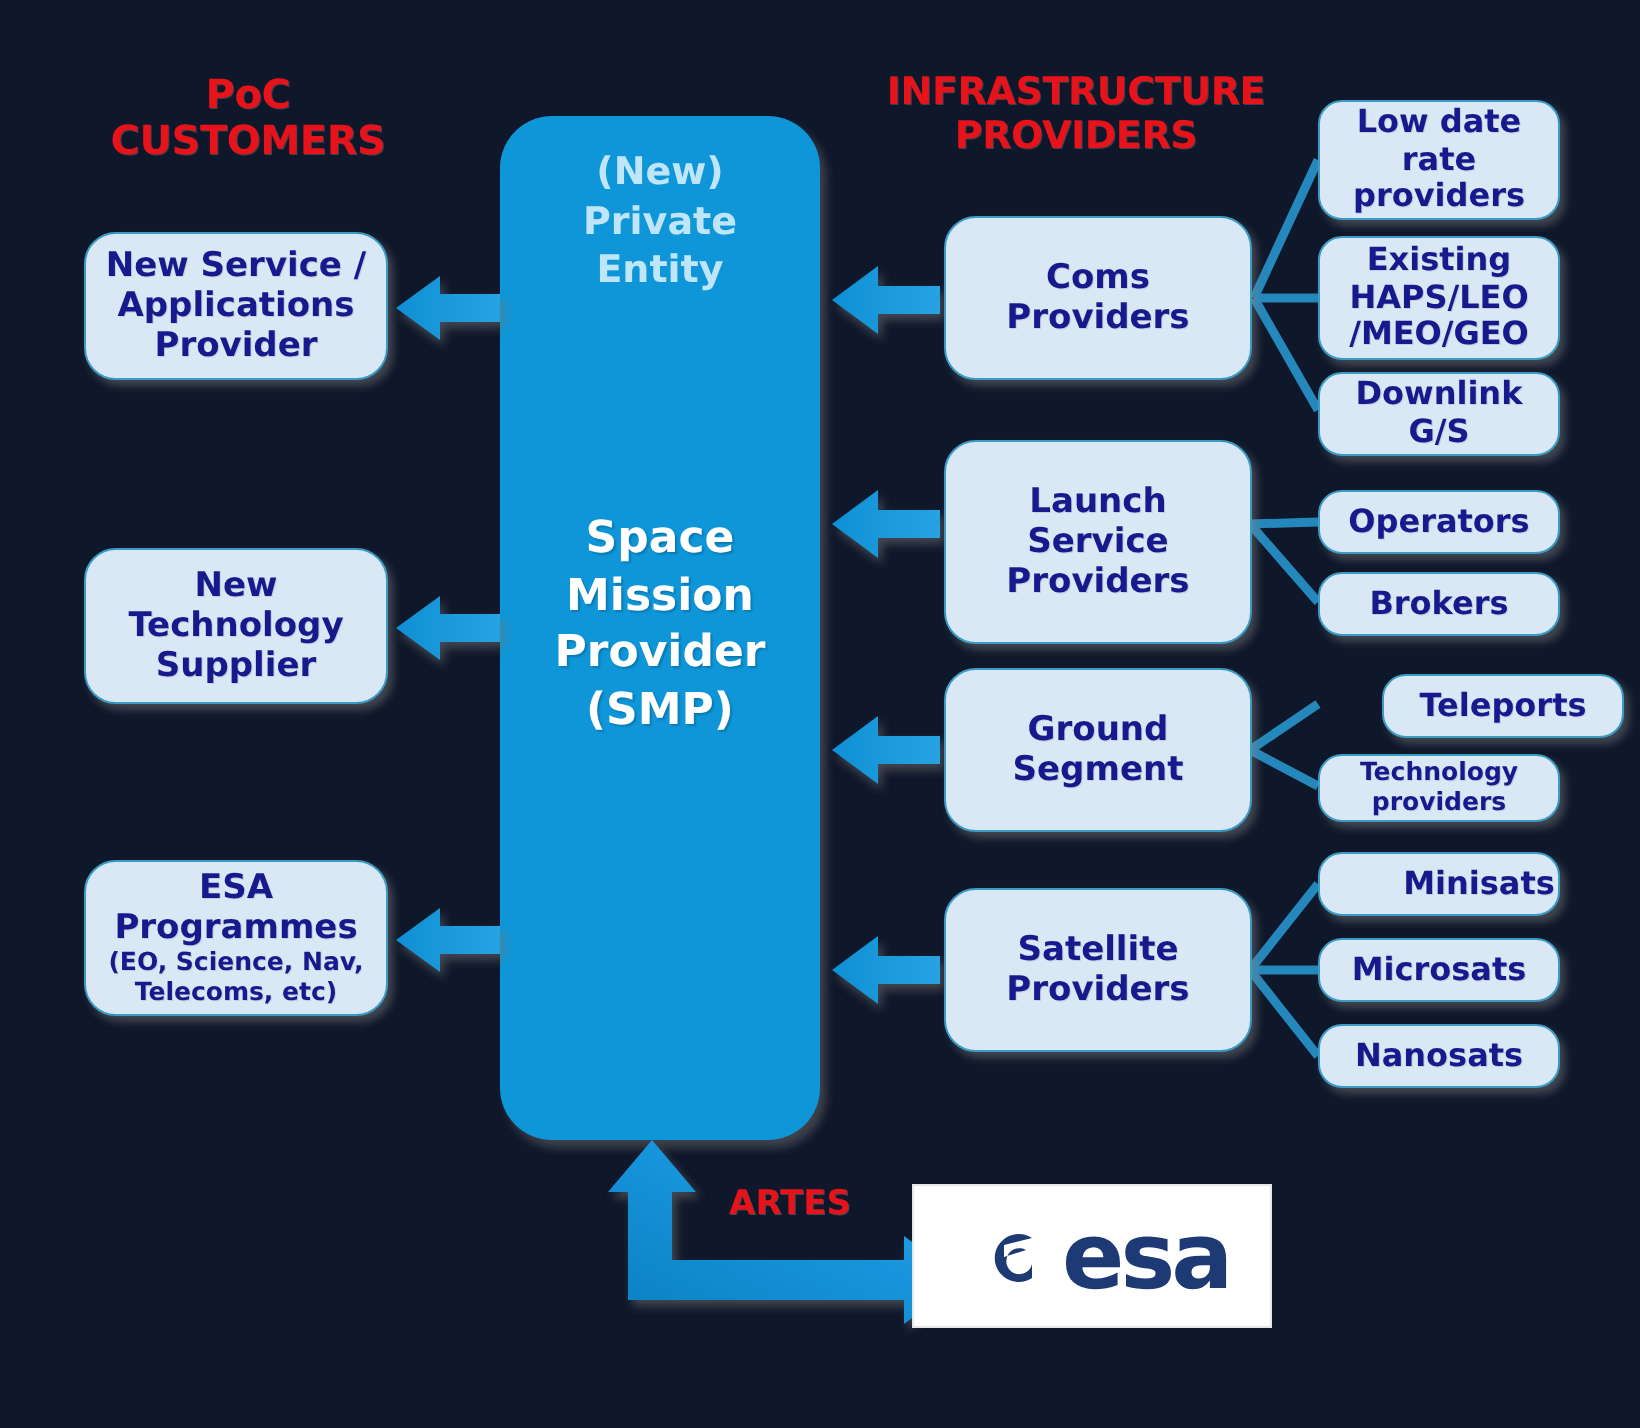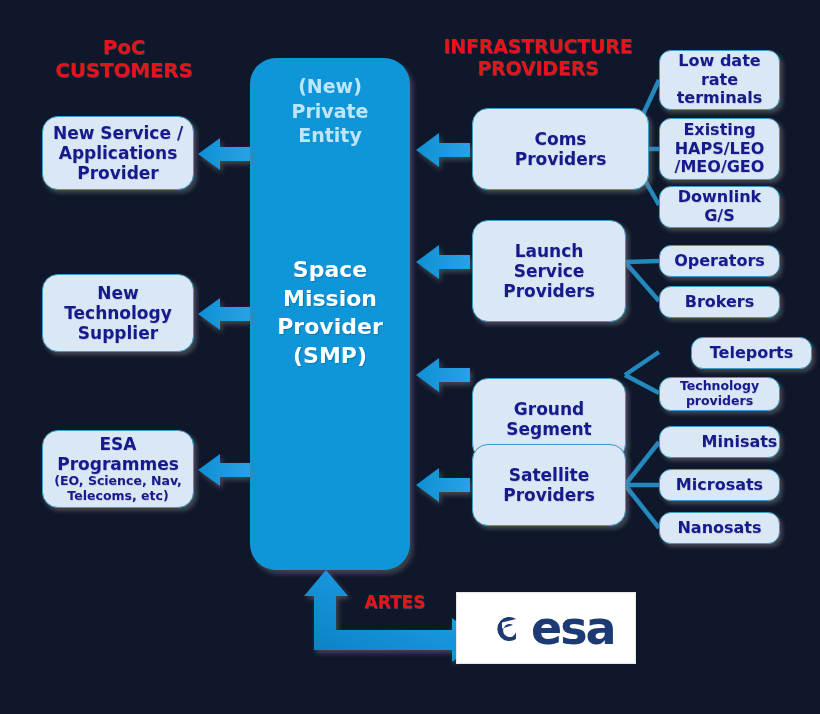--- a/index.html
+++ b/index.html
@@ -237,42 +237,42 @@
   </svg>
 
   <svg class="arrow-left" style="left:414px; top:354px;" width="58" height="42" viewBox="0 0 58 42">
     <path d="M 2 21 L 25 4 L 25 14 L 56 14 L 56 28 L 25 28 L 25 38 Z" fill="url(#agR1)"></path>
   </svg>
 
   <svg class="arrow-left" style="left:414px; top:464px;" width="58" height="42" viewBox="0 0 58 42">
     <path d="M 2 21 L 25 4 L 25 14 L 56 14 L 56 28 L 25 28 L 25 38 Z" fill="url(#agR1)"></path>
   </svg>
 
-  <div class="lbox big" style="left:472px; top:108px; width:177px; height:82px;">
+  <div class="lbox big" style="left:472px; top:108px; width:154px; height:82px;">
     <span class="btext t17">Coms
 Providers</span>
   </div>
   <div class="lbox big" style="left:472px; top:220px; width:154px; height:102px;">
     <span class="btext t17">Launch
 Service
 Providers</span>
   </div>
-  <div class="lbox big" style="left:472px; top:334px; width:154px; height:82px;margin-top:44px;">
+  <div class="lbox big" style="left:472px; top:334px; width:154px; height:82px;">
     <span class="btext t17">Ground
 Segment</span>
   </div>
   <div class="lbox big" style="left:472px; top:444px; width:154px; height:82px;">
     <span class="btext t17">Satellite
 Providers</span>
   </div>
 
   <div class="lbox" style="left:659px; top:50px; width:121px; height:60px;">
     <span class="btext t16">Low date
 rate
-terminals</span>
+providers</span>
   </div>
   <div class="lbox" style="left:659px; top:118px; width:121px; height:62px;">
     <span class="btext t16">Existing
 HAPS/LEO
 /MEO/GEO</span>
   </div>
   <div class="lbox" style="left:659px; top:186px; width:121px; height:42px;">
     <span class="btext t16">Downlink
 G/S</span>
   </div>

